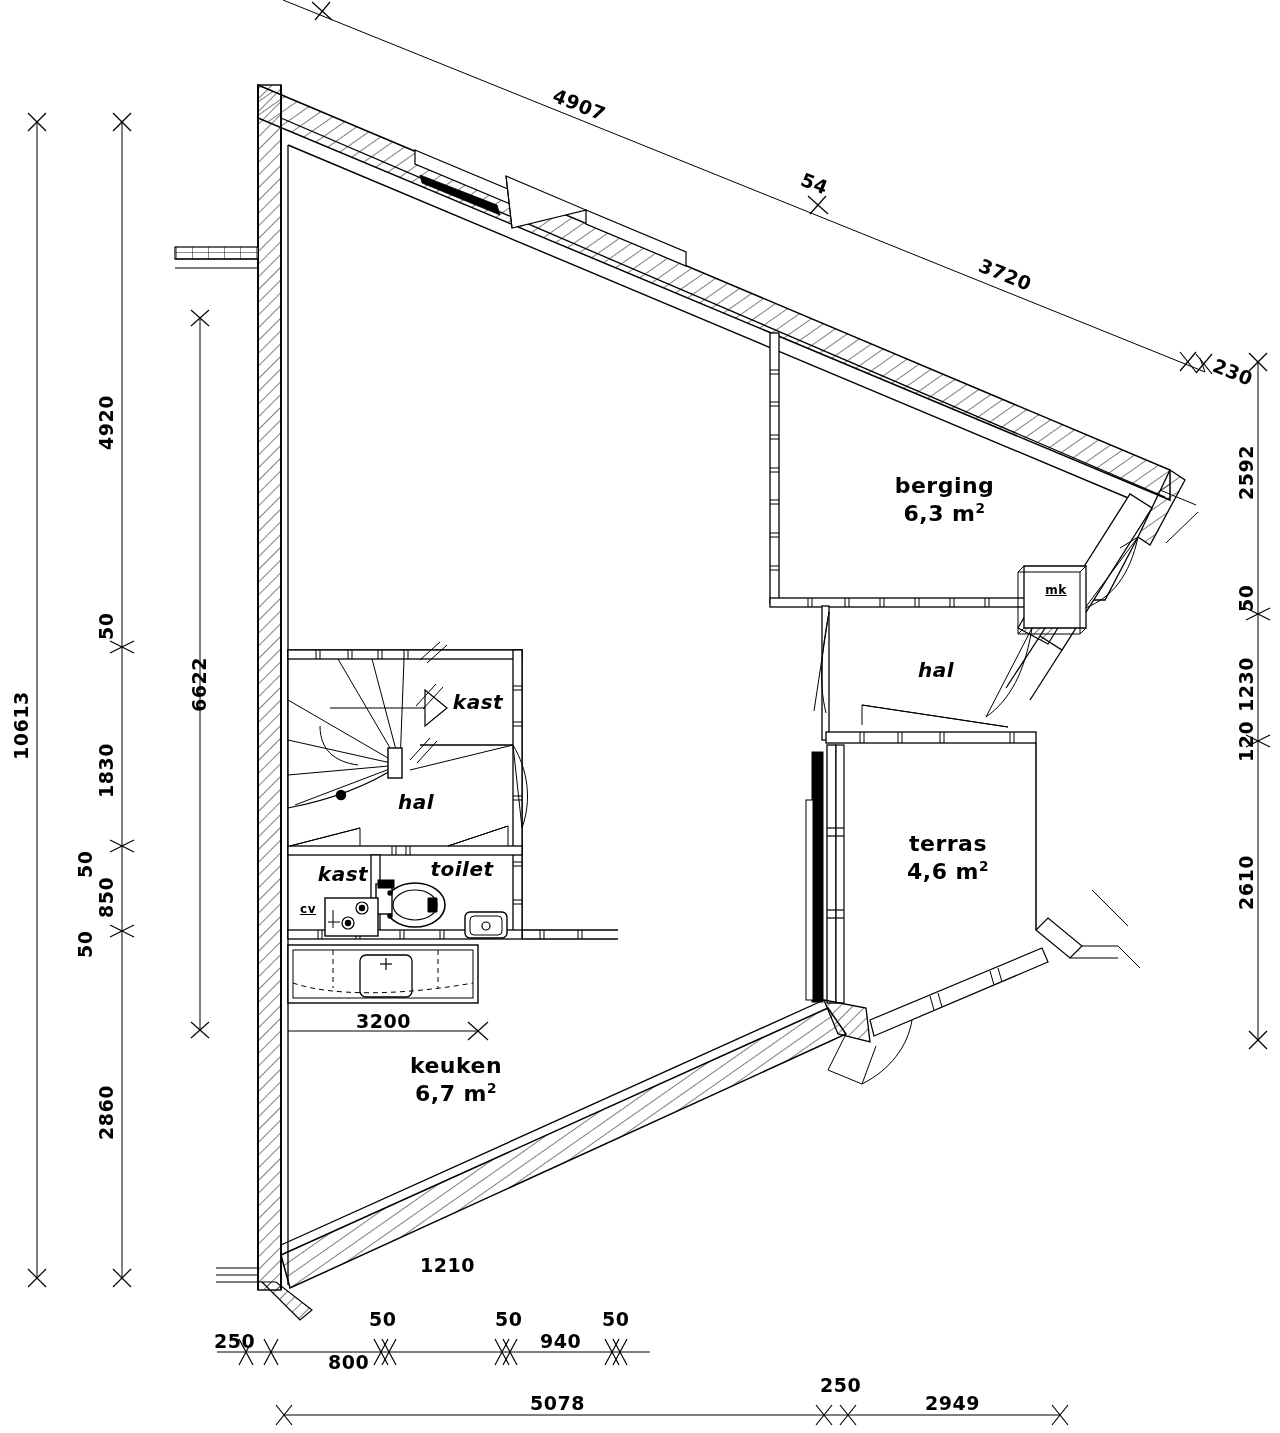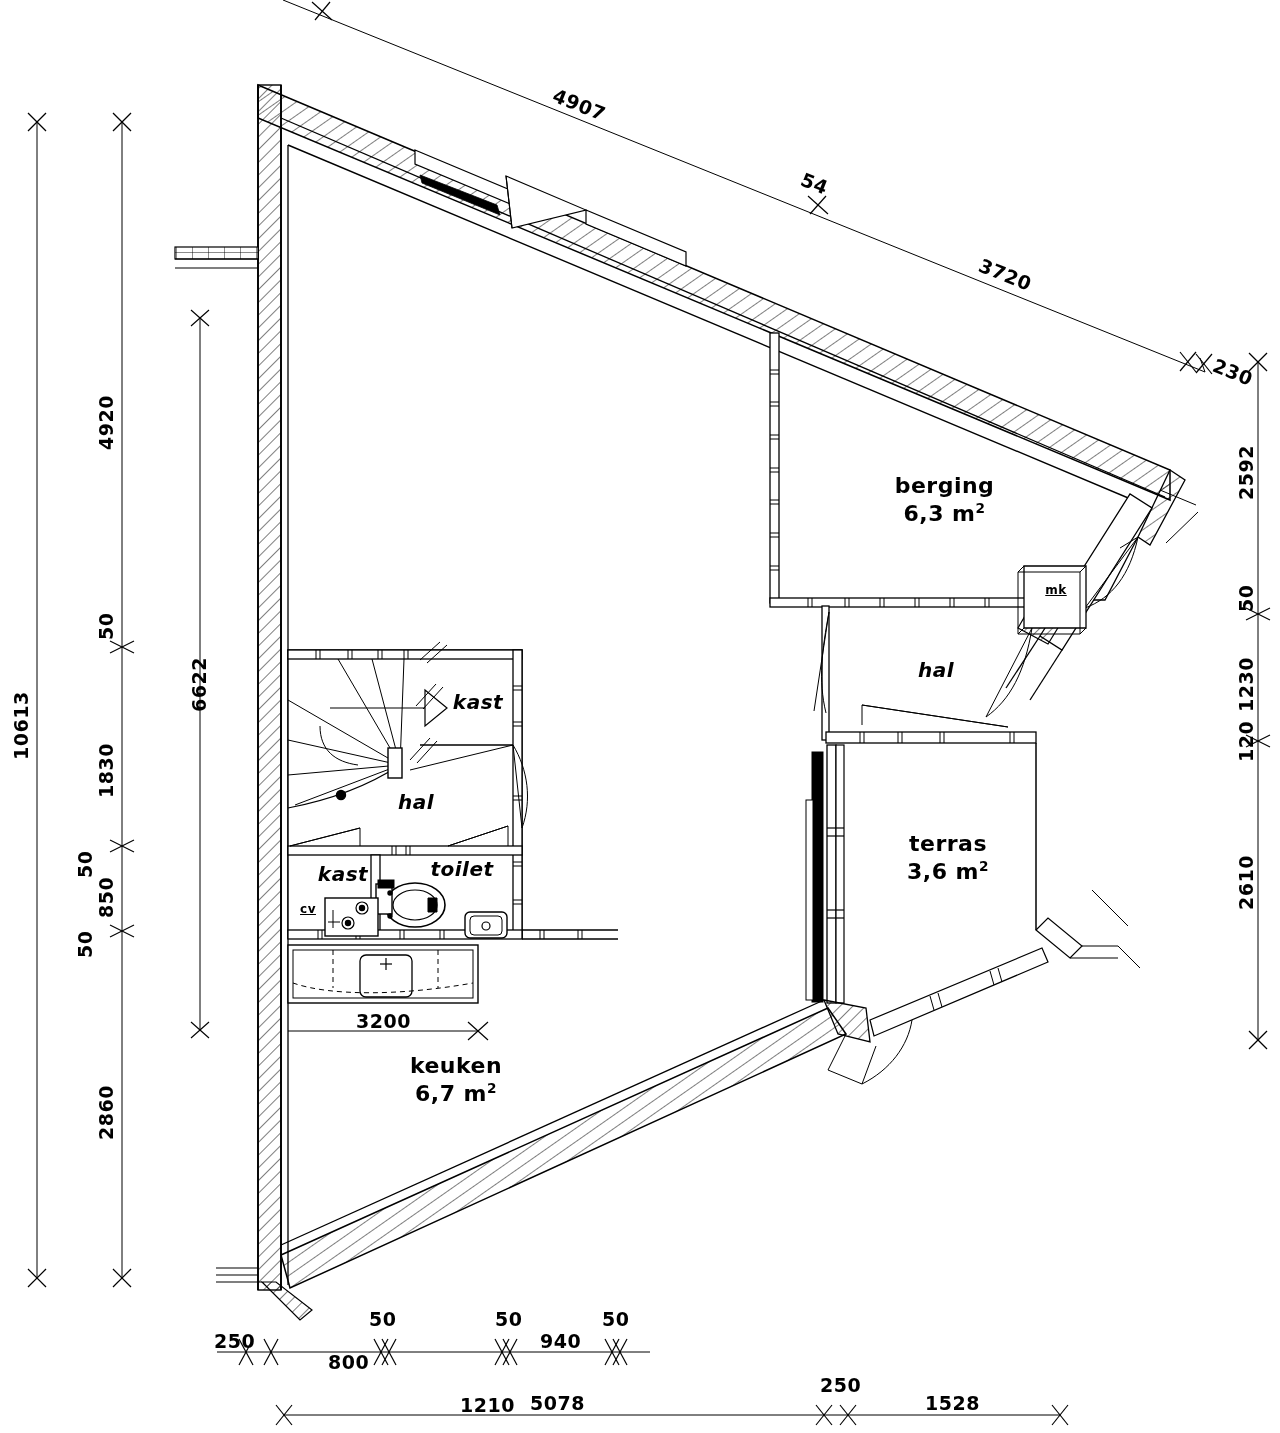--- a/index.html
+++ b/index.html
@@ -479,21 +479,21 @@
   </svg>
 
 
   <div class="roomlabel" style="left:882px; top:472px; width:125px;">
     <span class="nm">berging</span>
     <span class="ar"><span>6,3 m</span><sup>2</sup></span>
   </div>
 
   <div class="roomlabel" style="left:888px; top:830px; width:120px;">
     <span class="nm">terras</span>
-    <span class="ar"><span>3,6 m</span><sup>2</sup></span>
+    <span class="ar"><span>4,6 m</span><sup>2</sup></span>
   </div>
 
   <div class="roomlabel" style="left:396px; top:1052px; width:120px;">
     <span class="nm">keuken</span>
     <span class="ar"><span>6,7 m</span><sup>2</sup></span>
   </div>
 
   <div class="roomlabel small" style="left:385px; top:790px; width:62px;">
     <span class="nm">hal</span>
   </div>
@@ -543,22 +543,22 @@
   <div class="dimtext vert" style="left:1235px; top:612px; transform:rotate(-90deg);">50</div>
   <div class="dimtext vert" style="left:1235px; top:712px; transform:rotate(-90deg);">1230</div>
   <div class="dimtext vert" style="left:1235px; top:762px; transform:rotate(-90deg);">120</div>
   <div class="dimtext vert" style="left:1235px; top:910px; transform:rotate(-90deg);">2610</div>
 
   <div class="dimtext" style="left:356px; top:1010px;">3200</div>
 
   <div class="dimtext" style="left:214px; top:1330px;">250</div>
   <div class="dimtext" style="left:328px; top:1330px;margin-top:21px;">800</div>
   <div class="dimtext" style="left:369px; top:1308px;">50</div>
-  <div class="dimtext" style="left:420px; top:1394px;margin-left:40px;">1210</div>
+  <div class="dimtext" style="left:420px; top:1254px;">1210</div>
   <div class="dimtext" style="left:495px; top:1308px;">50</div>
   <div class="dimtext" style="left:540px; top:1330px;text-align:center;">940</div>
   <div class="dimtext" style="left:602px; top:1308px;">50</div>
 
   <div class="dimtext" style="left:530px; top:1392px;">5078</div>
   <div class="dimtext" style="left:820px; top:1374px;">250</div>
-  <div class="dimtext" style="left:925px; top:1392px;">1528</div>
+  <div class="dimtext" style="left:925px; top:1392px;">2949</div>
 
 </div>
 
 </body></html>

